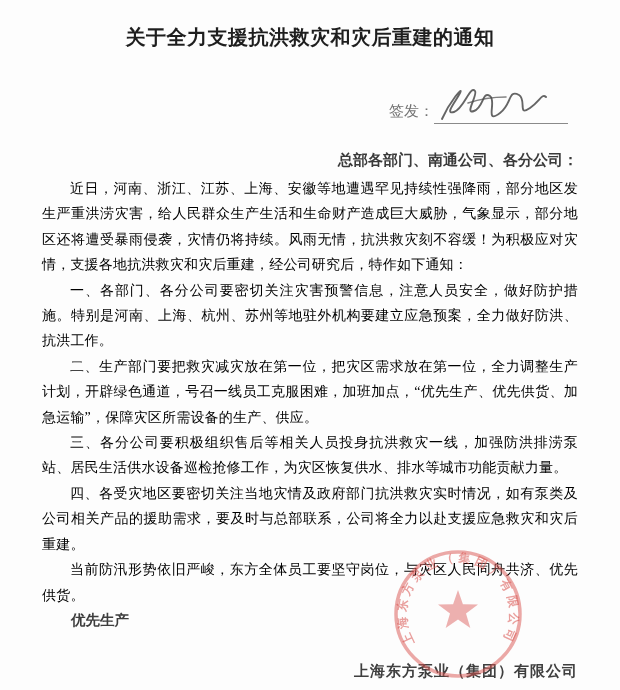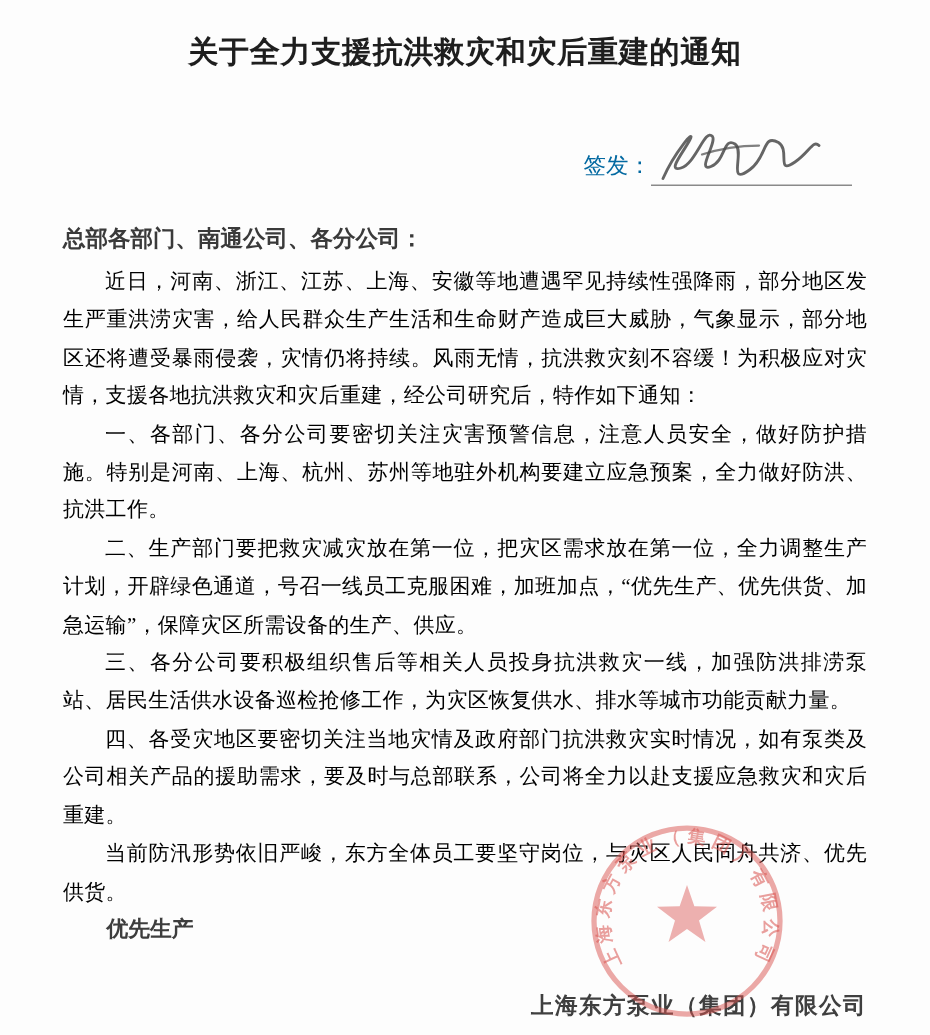--- a/index.html
+++ b/index.html
@@ -14,37 +14,37 @@
     background: #fdfdfd;
     overflow: hidden;
     font-family: "Liberation Serif", "DejaVu Serif", serif;
     color: #4f4f4f;
     box-sizing: border-box;
     padding: 0 42px;
   }
   .doc-title {
     margin: 22px 0 0 0;
     text-align: center;
-    font-family: Liberation Mono, monospace;
+    font-family: Liberation Sans, sans-serif;
     font-weight: bold;
     font-size: 20px;
     line-height: 30px;
     letter-spacing: 0.5px;
     color: #1e1e1e;
   }
   .sign-row {
     margin-top: 46px;
     height: 28px;
     text-align: right;
     padding-right: 10px;
     white-space: nowrap;
   }
   .sign-label {
     font-size: 15px;
-    color: #0369a1;
+    color: #737373;
     vertical-align: bottom;
     line-height: 26px;
   }
   .sign-line {
     display: inline-block;
     width: 134px;
     height: 24px;
     border-bottom: 1px solid #8a8a8a;
     position: relative;
     vertical-align: bottom;
@@ -53,20 +53,21 @@
     position: absolute;
     left: -14px;
     bottom: -8px;
   }
   .salutation {
     margin: 22px 0 3px 0;
     font-size: 15px;
     font-weight: bold;
     color: #3a3a3a;
     line-height: 25px;
+    text-align: right;
   }
   .body-para {
     margin: 0;
     font-size: 14px;
     line-height: 25.4px;
     text-align: justify;
     text-indent: 2em;
     color: #000000;
     letter-spacing: 0.2px;
   }

